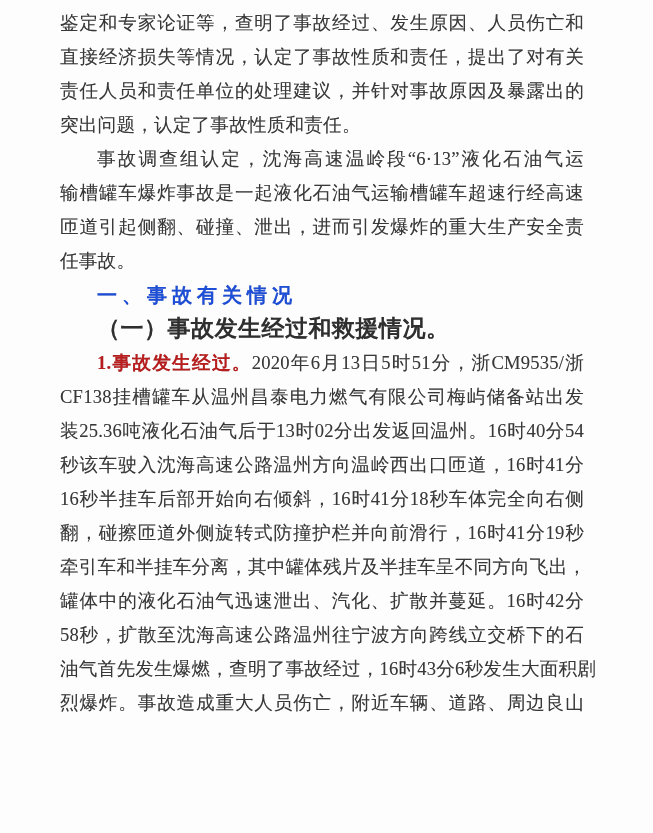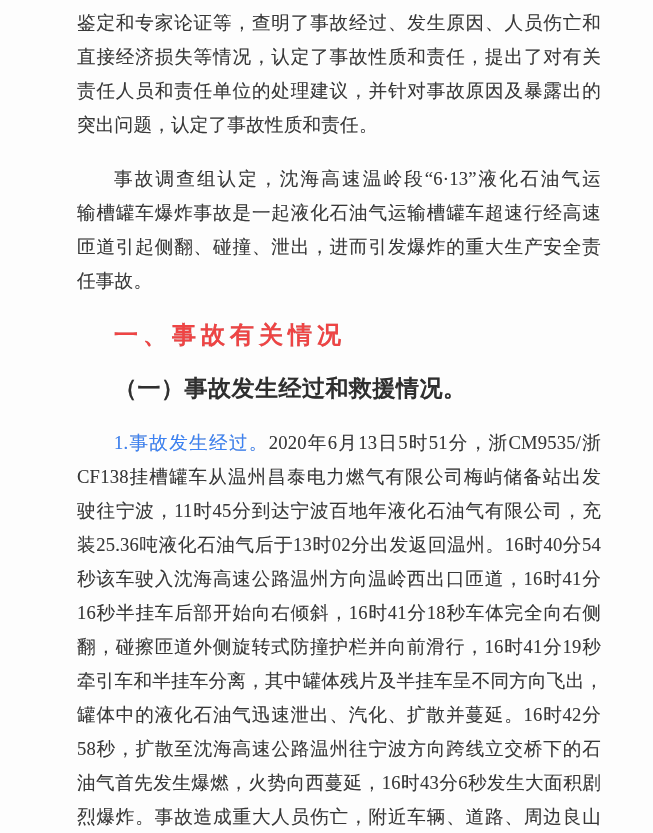--- a/index.html
+++ b/index.html
@@ -16,80 +16,78 @@
   .page {
     position: relative;
     width: 653px;
     height: 833px;
     background: #fdfdfd;
     font-family: "Liberation Serif", "DejaVu Serif", serif;
     color: #383838;
   }
   .content {
     position: absolute;
-    left: 77px;
+    left: 60px;
     top: 6px;
     width: 524px;
   }
   .line {
     font-size: 18.6px;
     line-height: 34px;
     height: 34px;
     white-space: nowrap;
     letter-spacing: 0.2px;
     text-shadow: 0 0 0.4px rgba(0,0,0,0.25);
   }
   .line.fill {
     text-align: justify;
     text-align-last: justify;
     text-justify: inter-character;
   }
   .line.indent {
     padding-left: 37px;
-    margin-top: 20px;
   }
   .line.heading1 {
     font-family: "Liberation Sans", "DejaVu Sans", sans-serif;
     font-weight: 700;
-    font-size: 24px;
+    font-size: 20px;
     letter-spacing: 5px;
-    color: #ef4444;
+    color: #1d4ed8;
   }
   .line.heading2 {
     font-weight: 700;
     font-size: 23px;
     letter-spacing: 0.5px;
     color: #2f2f2f;
   }
   .bold {
-    font-weight: 400;
-    color: #3b82f6;
+    font-weight: 700;
+    color: #b91c1c;
   }
 </style>
 </head>
 <body>
 
 <div class="page">
   <div class="content">
       <div class="line body fill"><span>鉴定和专家论证等，查明了事故经过、发生原因、人员伤亡和</span></div>
       <div class="line body fill"><span>直接经济损失等情况，认定了事故性质和责任，提出了对有关</span></div>
       <div class="line body fill"><span>责任人员和责任单位的处理建议，并针对事故原因及暴露出的</span></div>
       <div class="line body"><span>突出问题，认定了事故性质和责任。</span></div>
       <div class="line body indent fill"><span>事故调查组认定，沈海高速温岭段“6·13”液化石油气运</span></div>
       <div class="line body fill"><span>输槽罐车爆炸事故是一起液化石油气运输槽罐车超速行经高速</span></div>
       <div class="line body fill"><span>匝道引起侧翻、碰撞、泄出，进而引发爆炸的重大生产安全责</span></div>
       <div class="line body"><span>任事故。</span></div>
       <div class="line heading1 indent"><span>一、事故有关情况</span></div>
       <div class="line heading2 indent"><span>（一）事故发生经过和救援情况。</span></div>
       <div class="line body indent fill"><span class="bold">1.事故发生经过。</span><span>2020年6月13日5时51分，浙CM9535/浙</span></div>
       <div class="line body fill"><span>CF138挂槽罐车从温州昌泰电力燃气有限公司梅屿储备站出发</span></div>
-      <div class="line body fill"><span>驶往宁波，11时45分到达宁波百地年液化石油气有限公司，充</span></div>
       <div class="line body fill"><span>装25.36吨液化石油气后于13时02分出发返回温州。16时40分54</span></div>
       <div class="line body fill"><span>秒该车驶入沈海高速公路温州方向温岭西出口匝道，16时41分</span></div>
       <div class="line body fill"><span>16秒半挂车后部开始向右倾斜，16时41分18秒车体完全向右侧</span></div>
       <div class="line body fill"><span>翻，碰擦匝道外侧旋转式防撞护栏并向前滑行，16时41分19秒</span></div>
       <div class="line body fill"><span>牵引车和半挂车分离，其中罐体残片及半挂车呈不同方向飞出，</span></div>
       <div class="line body fill"><span>罐体中的液化石油气迅速泄出、汽化、扩散并蔓延。16时42分</span></div>
       <div class="line body fill"><span>58秒，扩散至沈海高速公路温州往宁波方向跨线立交桥下的石</span></div>
-      <div class="line body fill"><span>油气首先发生爆燃，火势向西蔓延，16时43分6秒发生大面积剧</span></div>
+      <div class="line body fill"><span>油气首先发生爆燃，查明了事故经过，16时43分6秒发生大面积剧</span></div>
       <div class="line body fill"><span>烈爆炸。事故造成重大人员伤亡，附近车辆、道路、周边良山</span></div>
     </div>
 </div>
 
 </body></html>

